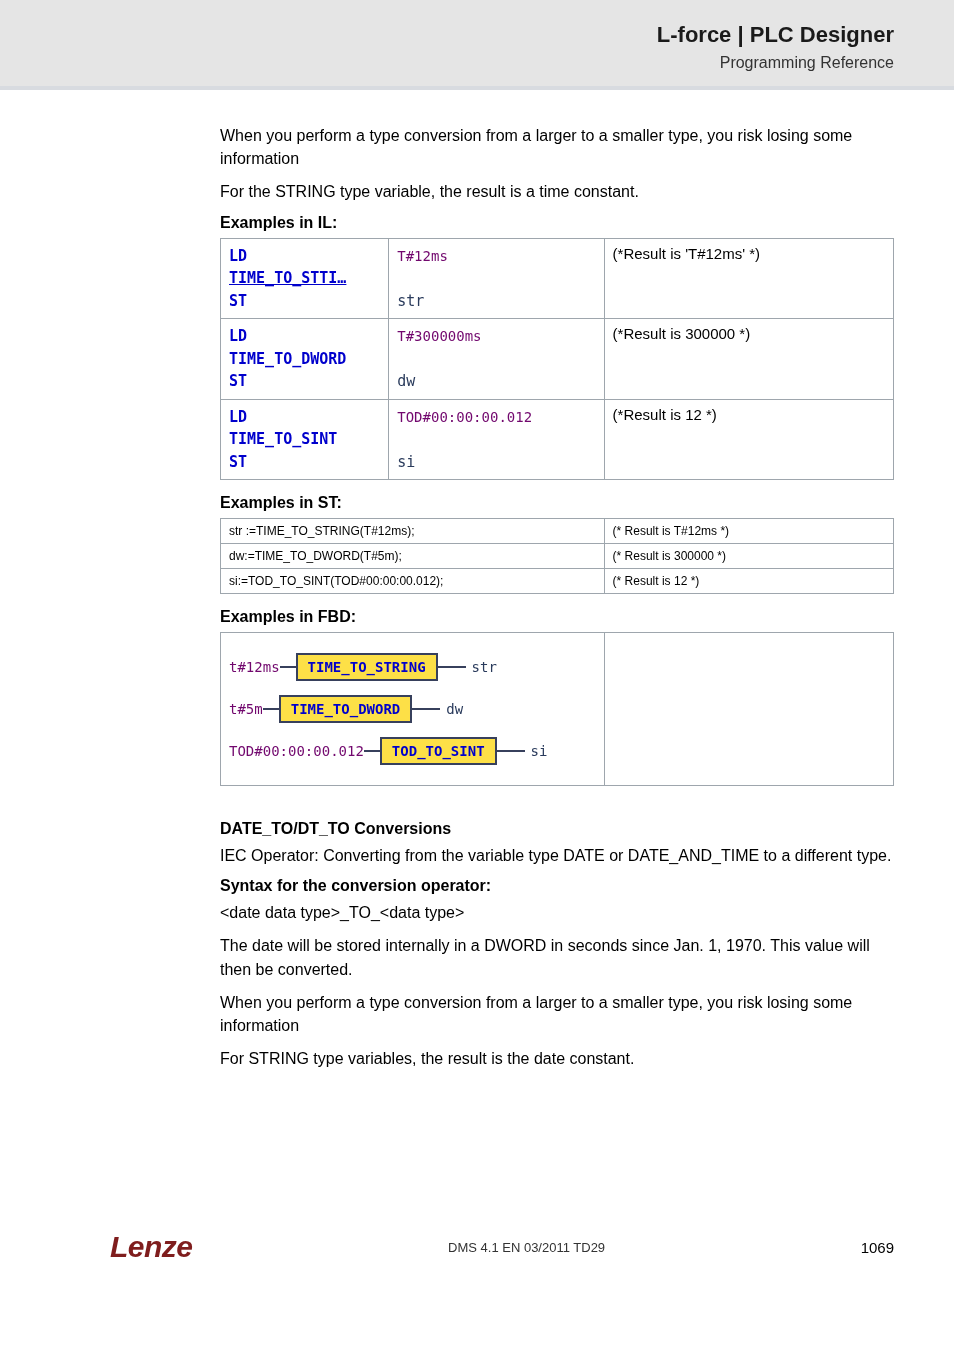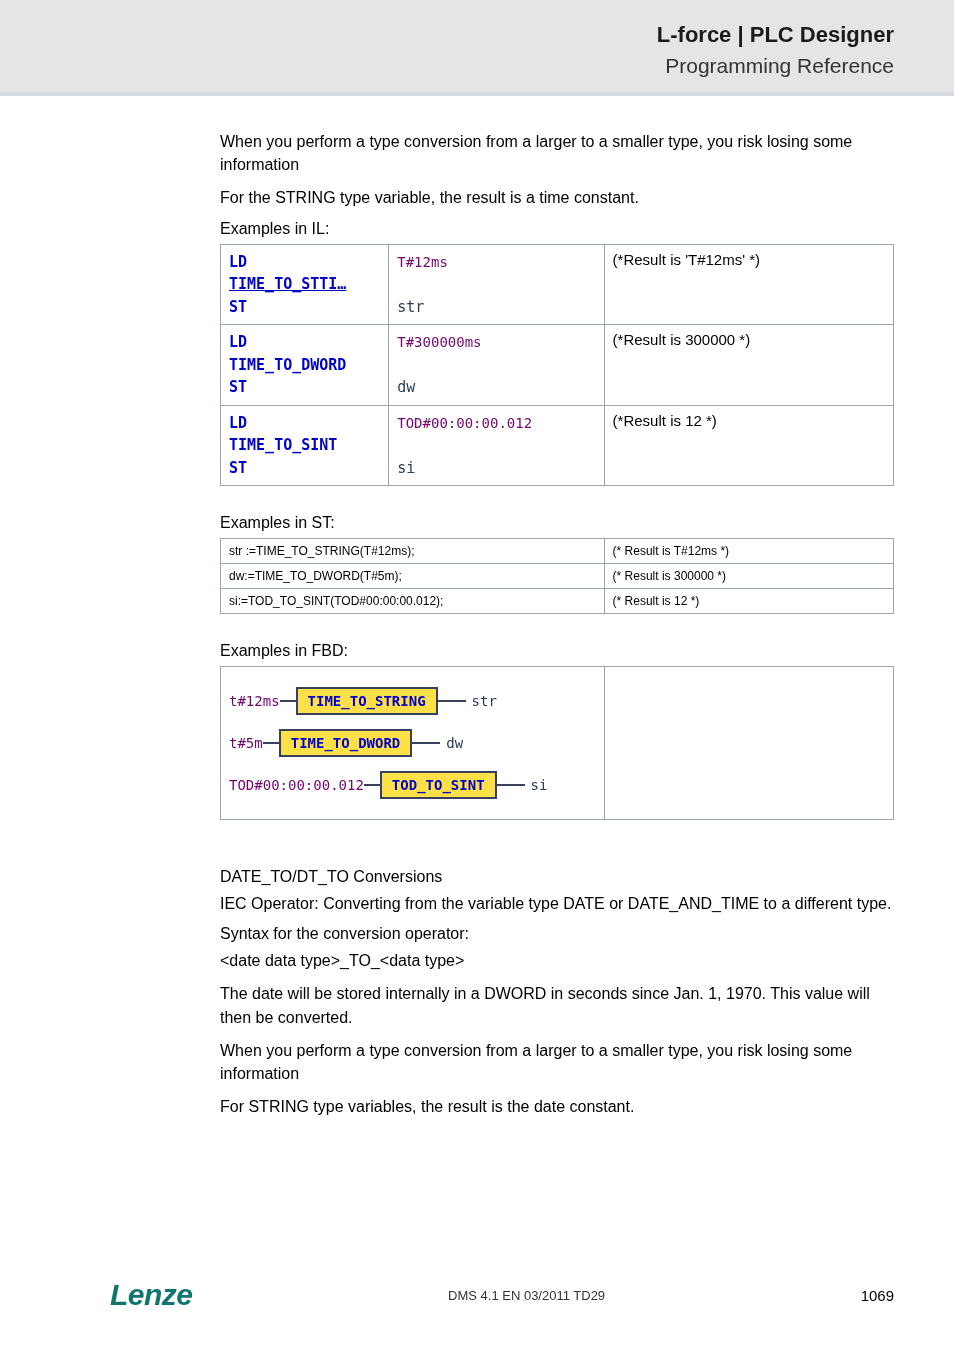--- a/index.html
+++ b/index.html
@@ -15,41 +15,41 @@
       border-bottom: 4px solid #d8dbe0;
     }
     .header-title {
       text-align: right;
       font-weight: 700;
       font-size: 22px;
       color: #1a1a1a;
     }
     .header-sub {
       text-align: right;
-      font-size: 21px;
+      font-size: 16px;
       color: #333;
       margin-top: 6px;
     }
     .content {
       padding: 34px 60px 120px 220px;
     }
     p.body-text {
       font-size: 16px;
       line-height: 1.45;
       margin-bottom: 10px;
     }
     .section-label {
-      font-weight: 400;
+      font-weight: 700;
       font-size: 16px;
       margin-bottom: 6px;
     }
     table.il-table, table.st-table, table.fbd-table {
       width: 100%;
       border-collapse: collapse;
-      margin-bottom: 28px;
+      margin-bottom: 14px;
       table-layout: fixed;
     }
     table.il-table col.c1 { width: 25%; }
     table.il-table col.c2 { width: 32%; }
     table.il-table col.c3 { width: 43%; }
     table.il-table td {
       border: 1px solid #9ea6ad;
       padding: 6px 8px;
       vertical-align: top;
       font-size: 15px;
@@ -106,21 +106,21 @@
     .footer {
       position: relative;
       padding: 30px 60px 40px 110px;
       display: flex;
       align-items: center;
       justify-content: space-between;
     }
     .logo {
       font-weight: 700;
       font-style: italic;
-      color: #0f766e;
+      color: #7f1d1d;
       font-size: 30px;
       letter-spacing: -0.5px;
     }
     .footer-center {
       font-size: 13px;
       color: #333;
     }
     .footer-page {
       font-size: 15px;
     }

